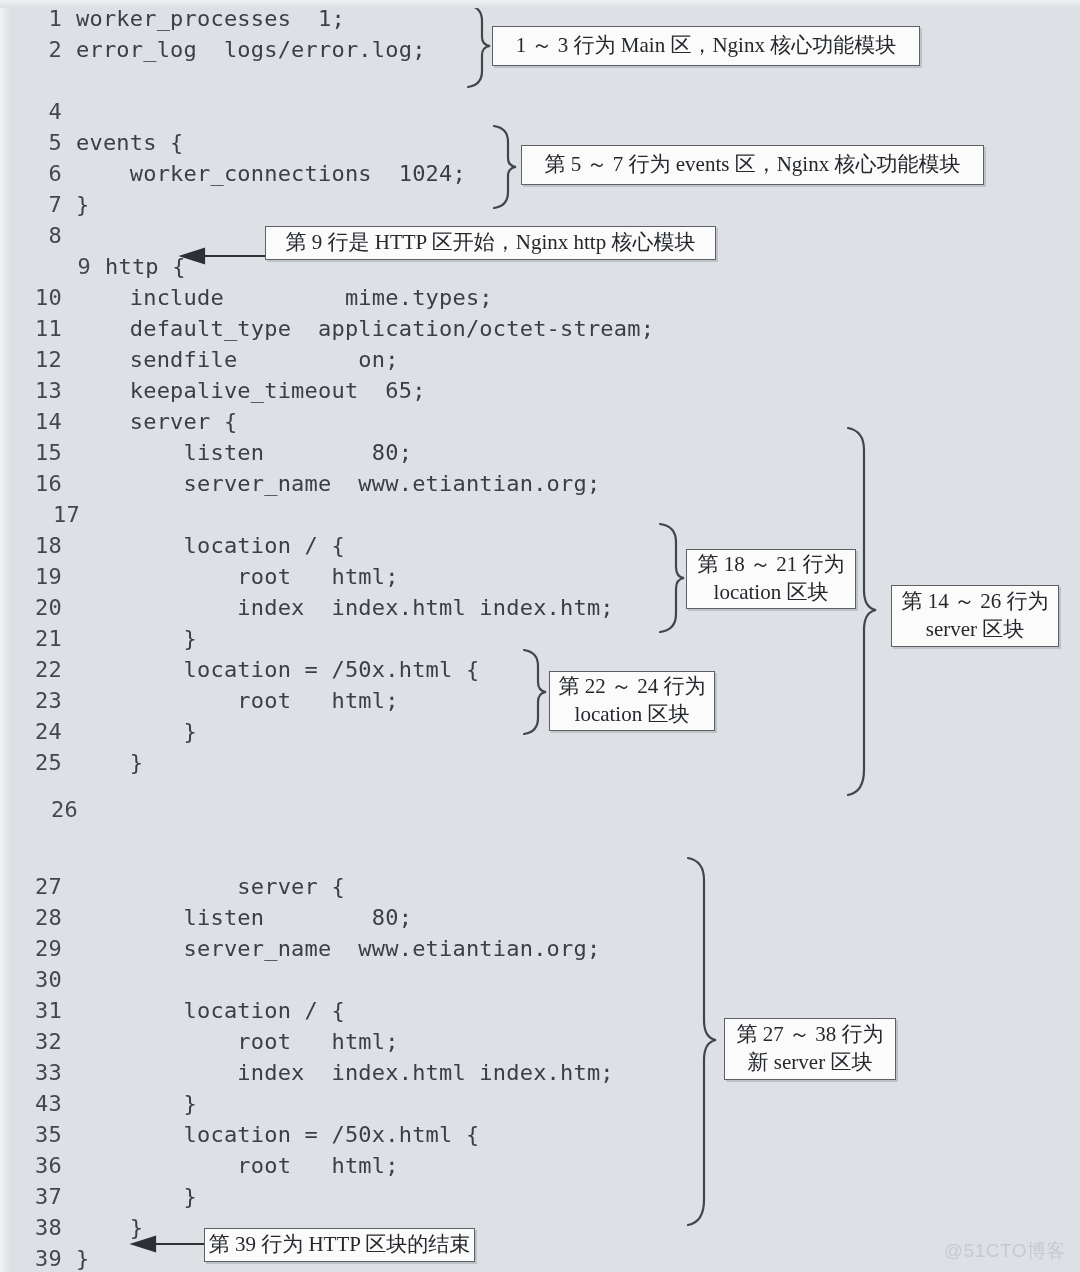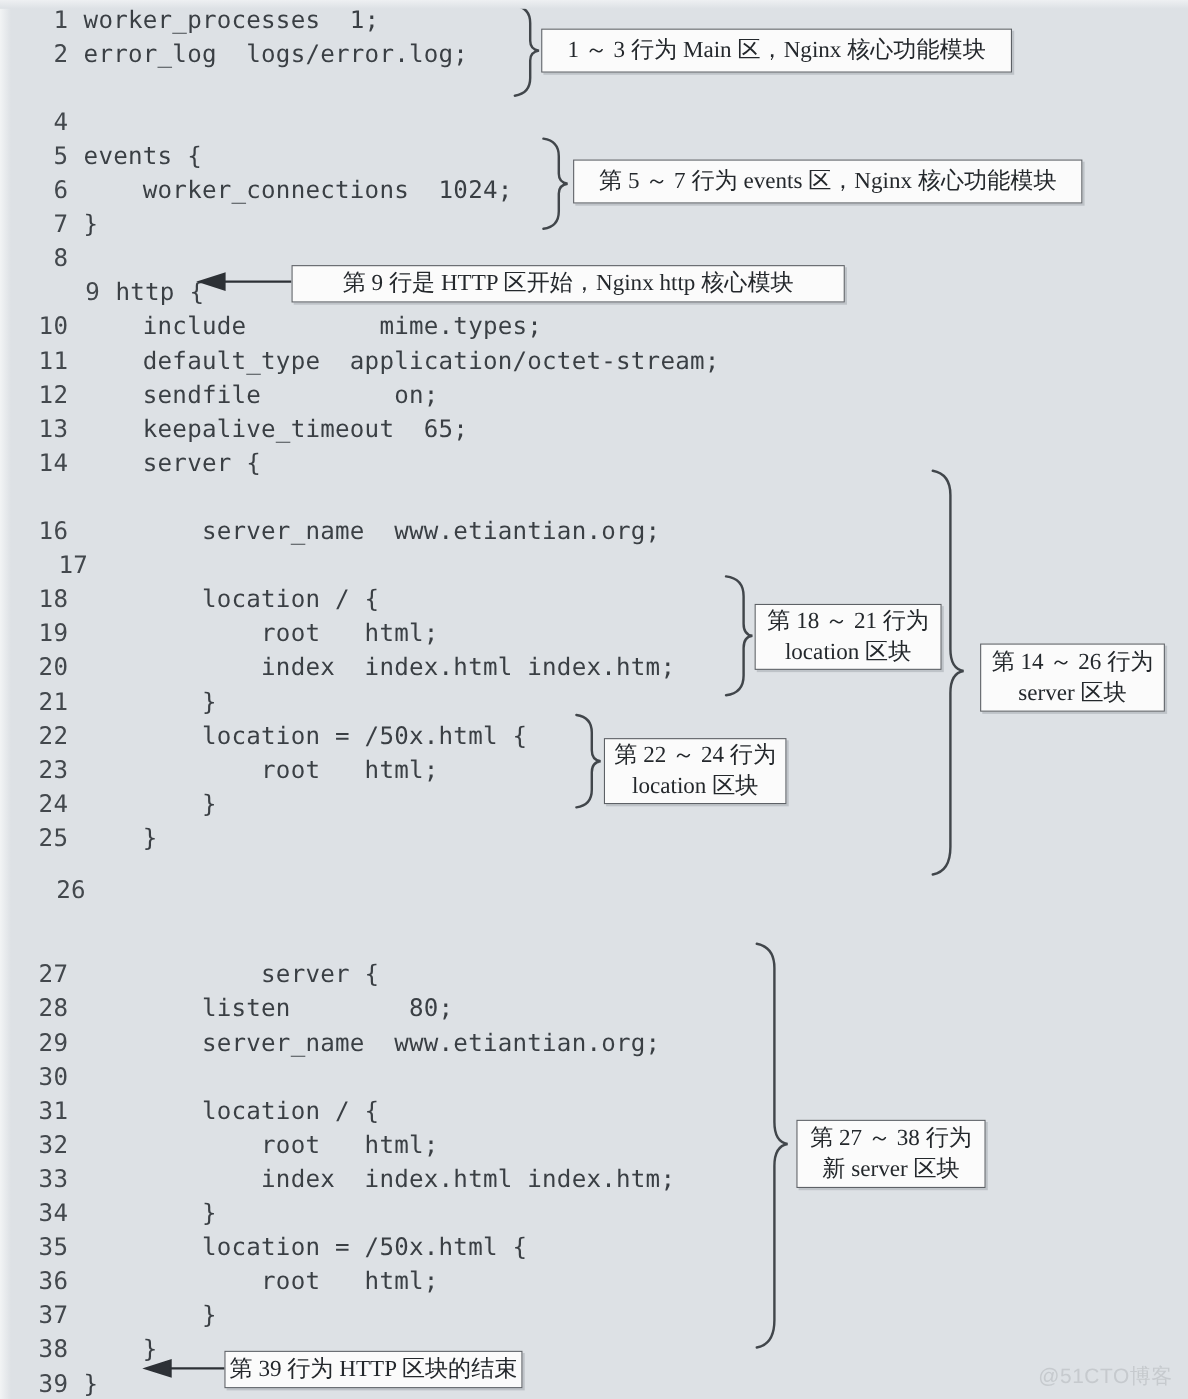--- a/index.html
+++ b/index.html
@@ -114,39 +114,40 @@
       <div class="code-line" style="top: 127px;"><span class="ln">5</span><span class="ctext">events {</span></div>
       <div class="code-line" style="top: 158px;"><span class="ln">6</span><span class="ctext">    worker_connections  1024;</span></div>
       <div class="code-line" style="top: 189px;"><span class="ln">7</span><span class="ctext">}</span></div>
       <div class="code-line" style="top: 220px;"><span class="ln">8</span><span class="ctext"></span></div>
       <div class="code-line" style="top: 251px; margin-left: 29px;"><span class="ln">9</span><span class="ctext">http {</span></div>
       <div class="code-line" style="top: 282px;"><span class="ln">10</span><span class="ctext">    include         mime.types;</span></div>
       <div class="code-line" style="top: 313px;"><span class="ln">11</span><span class="ctext">    default_type  application/octet-stream;</span></div>
       <div class="code-line" style="top: 344px;"><span class="ln">12</span><span class="ctext">    sendfile         on;</span></div>
       <div class="code-line" style="top: 375px;"><span class="ln">13</span><span class="ctext">    keepalive_timeout  65;</span></div>
       <div class="code-line" style="top: 406px;"><span class="ln">14</span><span class="ctext">    server {</span></div>
+      <div class="code-line" style="top: 437px;"><span class="ln">15</span><span class="ctext">        listen        80;</span></div>
       <div class="code-line" style="top: 468px;"><span class="ln">16</span><span class="ctext">        server_name  www.etiantian.org;</span></div>
       <div class="code-line" style="top: 499px; padding-left: 18px;"><span class="ln">17</span><span class="ctext"></span></div>
       <div class="code-line" style="top: 530px;"><span class="ln">18</span><span class="ctext">        location / {</span></div>
       <div class="code-line" style="top: 561px;"><span class="ln">19</span><span class="ctext">            root   html;</span></div>
       <div class="code-line" style="top: 592px;"><span class="ln">20</span><span class="ctext">            index  index.html index.htm;</span></div>
       <div class="code-line" style="top: 623px;"><span class="ln">21</span><span class="ctext">        }</span></div>
       <div class="code-line" style="top: 654px;"><span class="ln">22</span><span class="ctext">        location = /50x.html {</span></div>
       <div class="code-line" style="top: 685px;"><span class="ln">23</span><span class="ctext">            root   html;</span></div>
       <div class="code-line" style="top: 716px;"><span class="ln">24</span><span class="ctext">        }</span></div>
       <div class="code-line" style="top: 747px;"><span class="ln">25</span><span class="ctext">    }</span></div>
       <div class="code-line" style="top: 794px; padding-left: 16px;"><span class="ln">26</span><span class="ctext"></span></div>
       <div class="code-line" style="top: 871px;"><span class="ln">27</span><span class="ctext">            server {</span></div>
       <div class="code-line" style="top: 902px;"><span class="ln">28</span><span class="ctext">        listen        80;</span></div>
       <div class="code-line" style="top: 933px;"><span class="ln">29</span><span class="ctext">        server_name  www.etiantian.org;</span></div>
       <div class="code-line" style="top: 964px;"><span class="ln">30</span><span class="ctext"></span></div>
       <div class="code-line" style="top: 995px;"><span class="ln">31</span><span class="ctext">        location / {</span></div>
       <div class="code-line" style="top: 1026px;"><span class="ln">32</span><span class="ctext">            root   html;</span></div>
       <div class="code-line" style="top: 1057px;"><span class="ln">33</span><span class="ctext">            index  index.html index.htm;</span></div>
-      <div class="code-line" style="top: 1088px;"><span class="ln">34</span><span class="ctext">        }</span></div>
+      <div class="code-line" style="top: 1088px;"><span class="ln">43</span><span class="ctext">        }</span></div>
       <div class="code-line" style="top: 1119px;"><span class="ln">35</span><span class="ctext">        location = /50x.html {</span></div>
       <div class="code-line" style="top: 1150px;"><span class="ln">36</span><span class="ctext">            root   html;</span></div>
       <div class="code-line" style="top: 1181px;"><span class="ln">37</span><span class="ctext">        }</span></div>
       <div class="code-line" style="top: 1212px;"><span class="ln">38</span><span class="ctext">    }</span></div>
       <div class="code-line" style="top: 1243px;"><span class="ln">39</span><span class="ctext">}</span></div>
     </div>
 
   <svg class="overlay" viewBox="0 0 1080 1272">
     <g fill="none" stroke="#41464b" stroke-width="2.2" stroke-linecap="round">
 
@@ -175,21 +176,21 @@
   </svg>
 
   <div class="callout" style="left:492px; top:26px; width:428px; height:40px;">
     <span>1 ～ 3 行为 Main 区，Nginx 核心功能模块</span>
   </div>
 
   <div class="callout" style="left:521px; top:145px; width:463px; height:40px;">
     <span>第 5 ～ 7 行为 events 区，Nginx 核心功能模块</span>
   </div>
 
-  <div class="callout" style="left:265px; top:241px; width:503px; height:34px;align-items:center;">
+  <div class="callout" style="left:265px; top:226px; width:451px; height:34px;align-items:center;">
     <span>第 9 行是 HTTP 区开始，Nginx http 核心模块</span>
   </div>
 
   <div class="callout" style="left:686px; top:549px; width:170px; height:60px;">
     <span>第 18 ～ 21 行为</span>
     <span class="l2">location 区块</span>
   </div>
 
   <div class="callout" style="left:549px; top:671px; width:166px; height:60px;">
     <span>第 22 ～ 24 行为</span>

